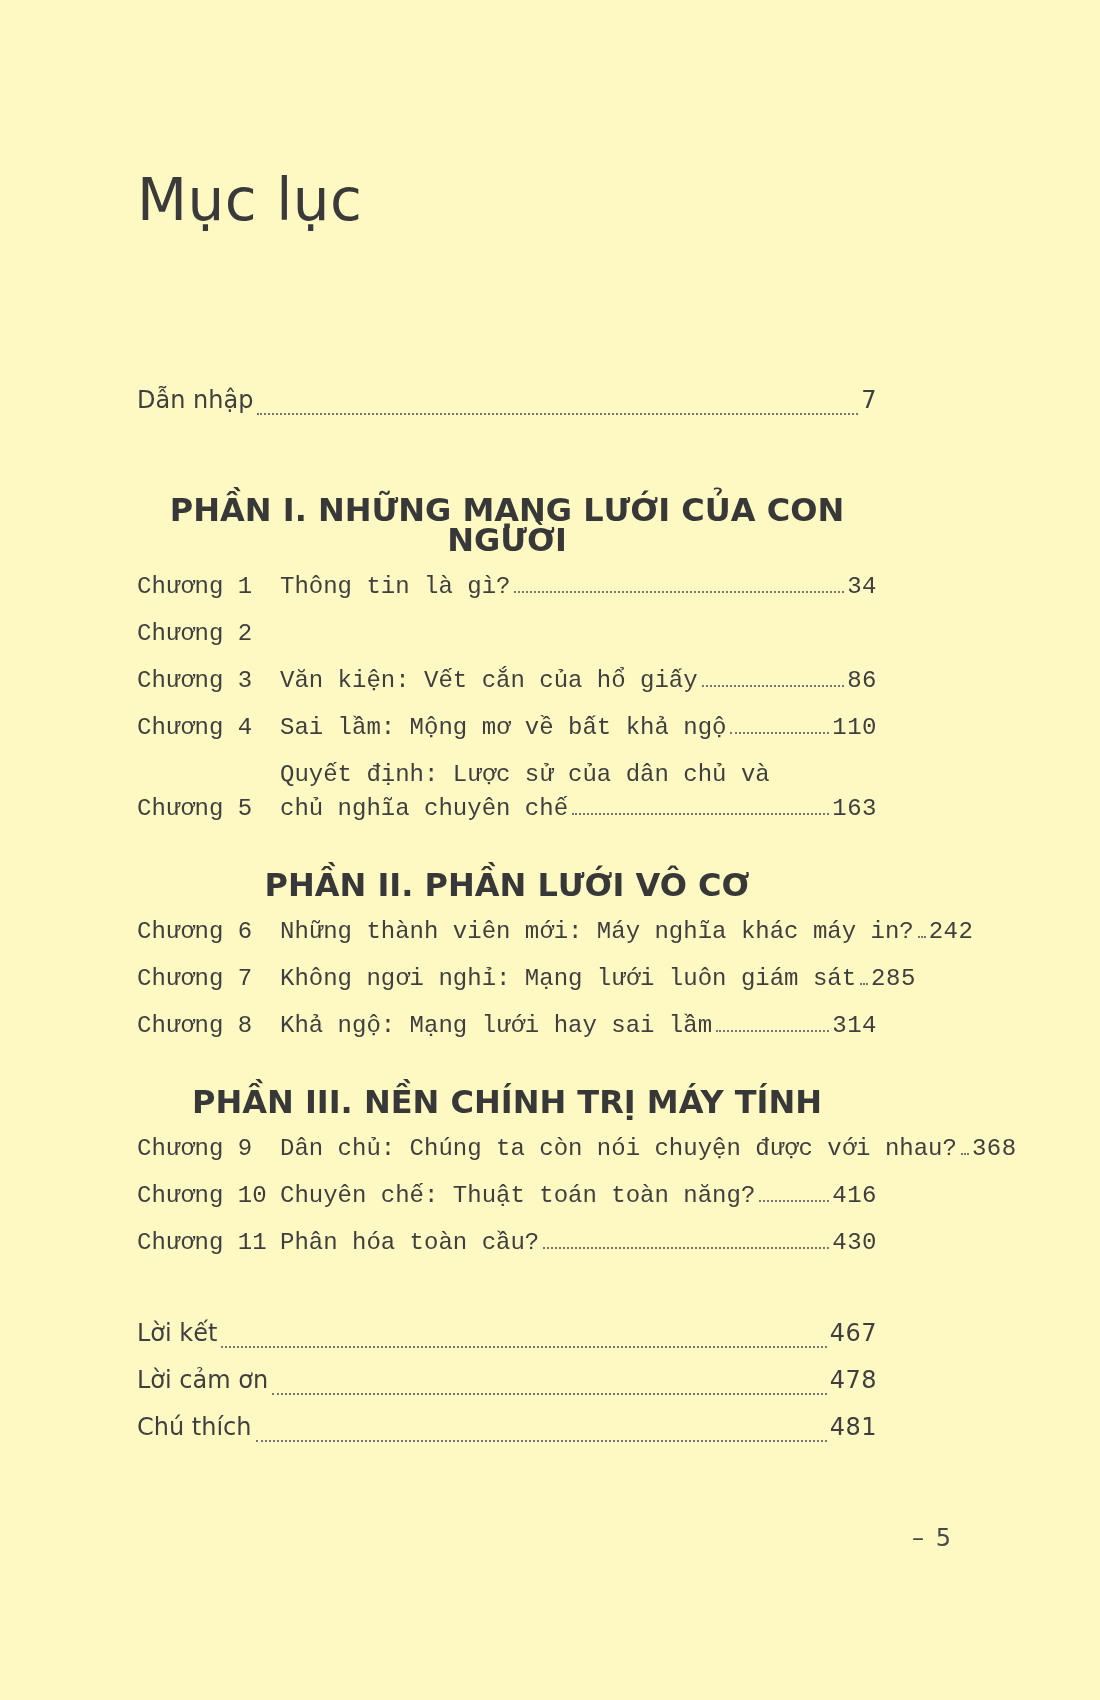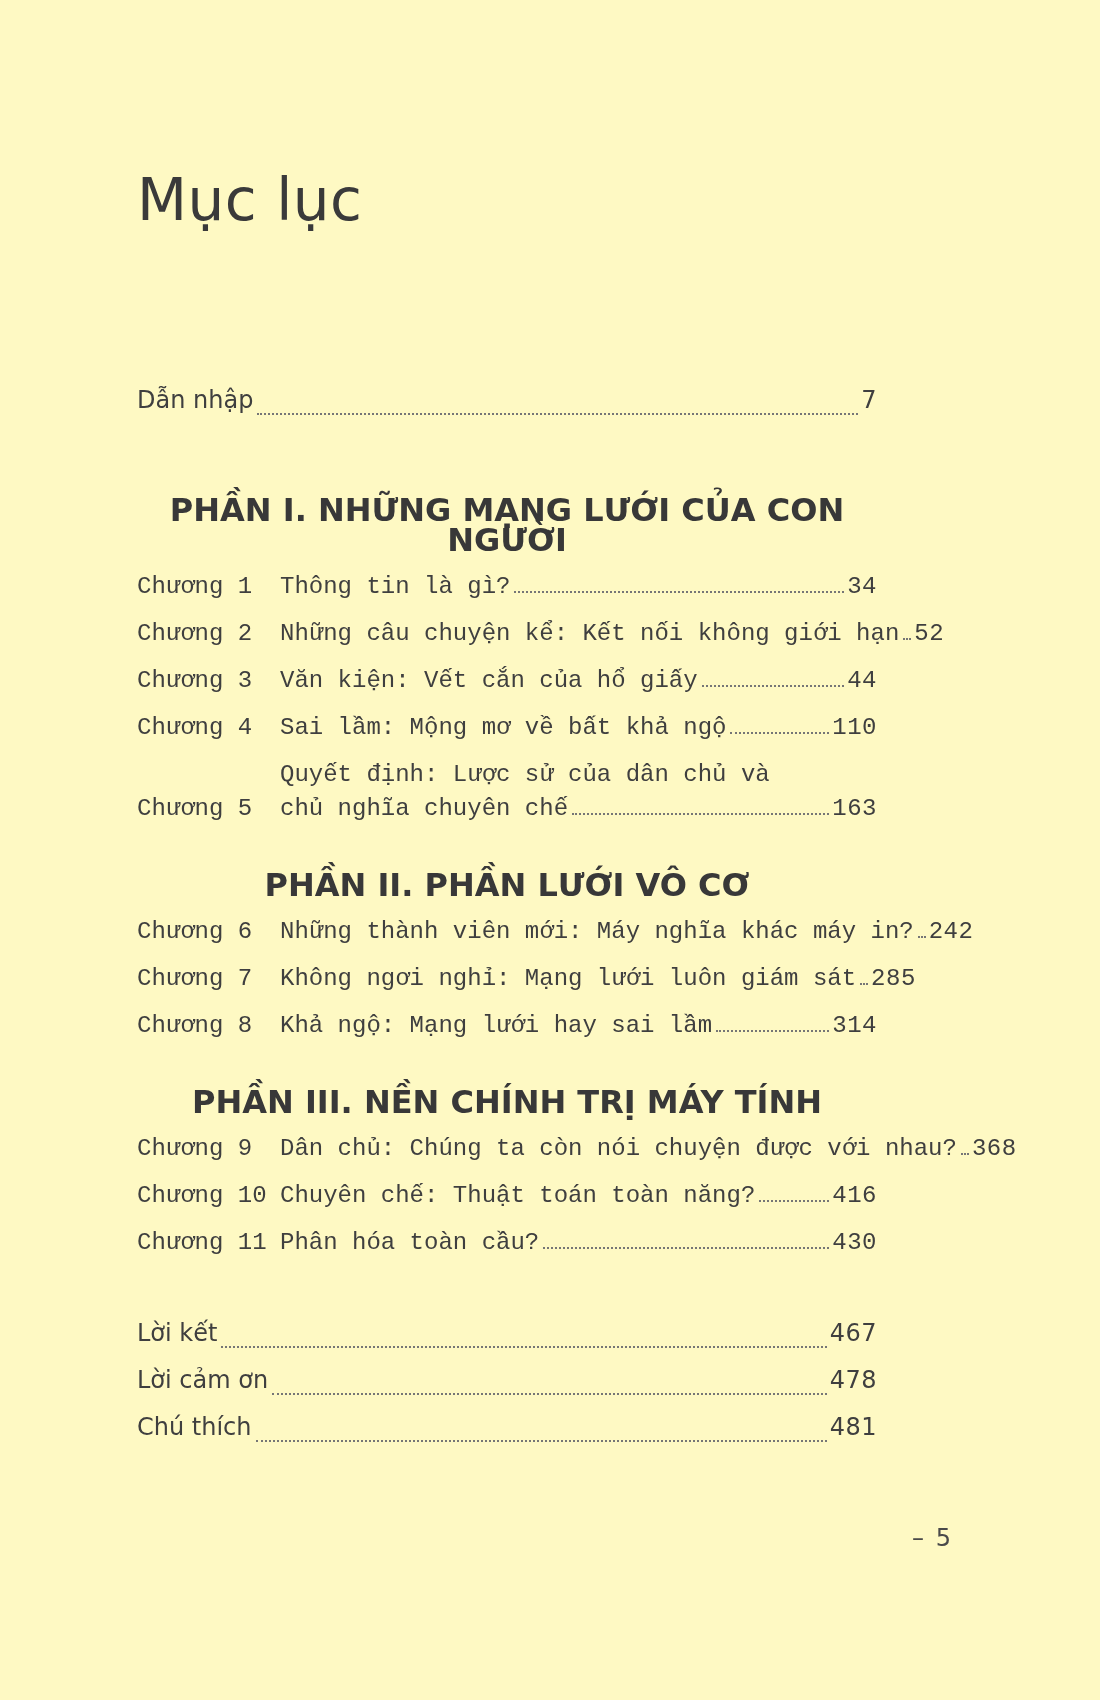--- a/index.html
+++ b/index.html
@@ -88,36 +88,29 @@
         <div class="line">
           <span class="txt">Thông tin là gì?</span>
           <span class="leader"></span>
           <span class="pg">34</span>
         </div>
       </div>
     </div>
 
     <div class="row chapter">
       <span class="ch-label">Chương 2</span>
-      <div class="ch-body">
-        <div class="line">
-          <span class="txt">Những câu chuyện kể: Kết nối không giới hạn</span>
-          <span class="leader"></span>
-          <span class="pg">52</span>
-        </div>
-      </div>
     </div>
 
     <div class="row chapter">
       <span class="ch-label">Chương 3</span>
       <div class="ch-body">
         <div class="line">
           <span class="txt">Văn kiện: Vết cắn của hổ giấy</span>
           <span class="leader"></span>
-          <span class="pg">44</span>
+          <span class="pg">86</span>
         </div>
       </div>
     </div>
 
     <div class="row chapter">
       <span class="ch-label">Chương 4</span>
       <div class="ch-body">
         <div class="line">
           <span class="txt">Sai lầm: Mộng mơ về bất khả ngộ</span>
           <span class="leader"></span>

